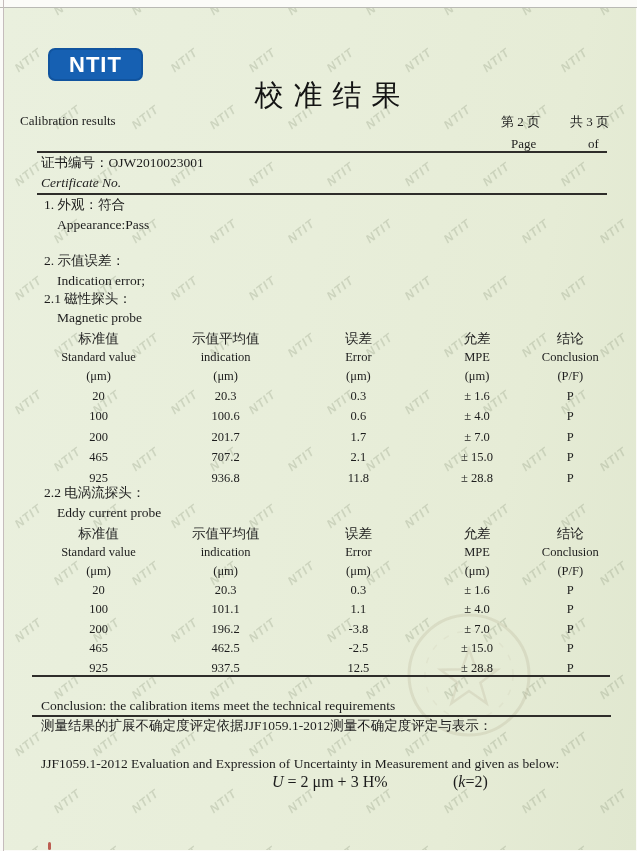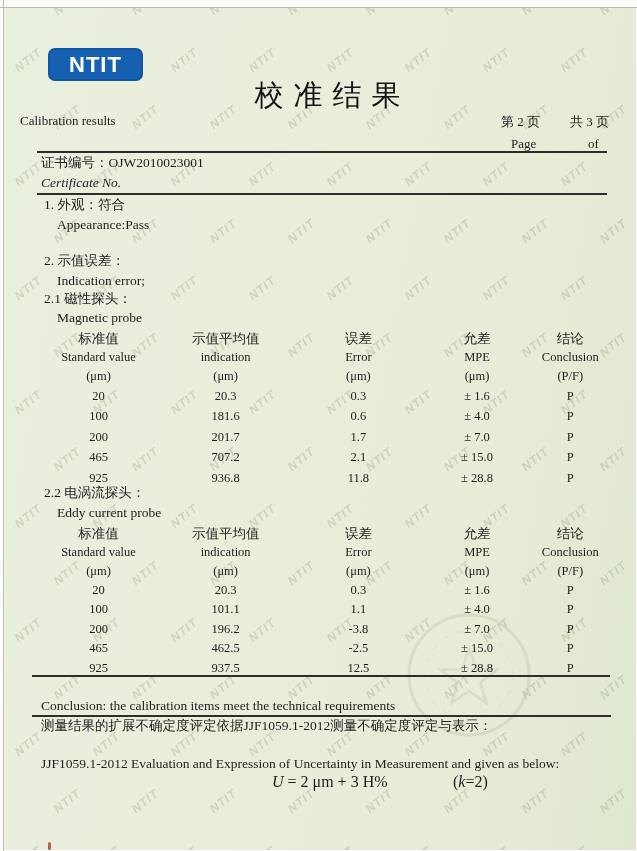--- a/index.html
+++ b/index.html
@@ -249,21 +249,21 @@
       <tbody>
           <tr>
             <td>20</td>
             <td>20.3</td>
             <td>0.3</td>
             <td>± 1.6</td>
             <td>P</td>
           </tr>
           <tr>
             <td>100</td>
-            <td>181.6</td>
+            <td>100.6</td>
             <td>0.6</td>
             <td>± 4.0</td>
             <td>P</td>
           </tr>
           <tr>
             <td>200</td>
             <td>201.7</td>
             <td>1.7</td>
             <td>± 7.0</td>
             <td>P</td>

